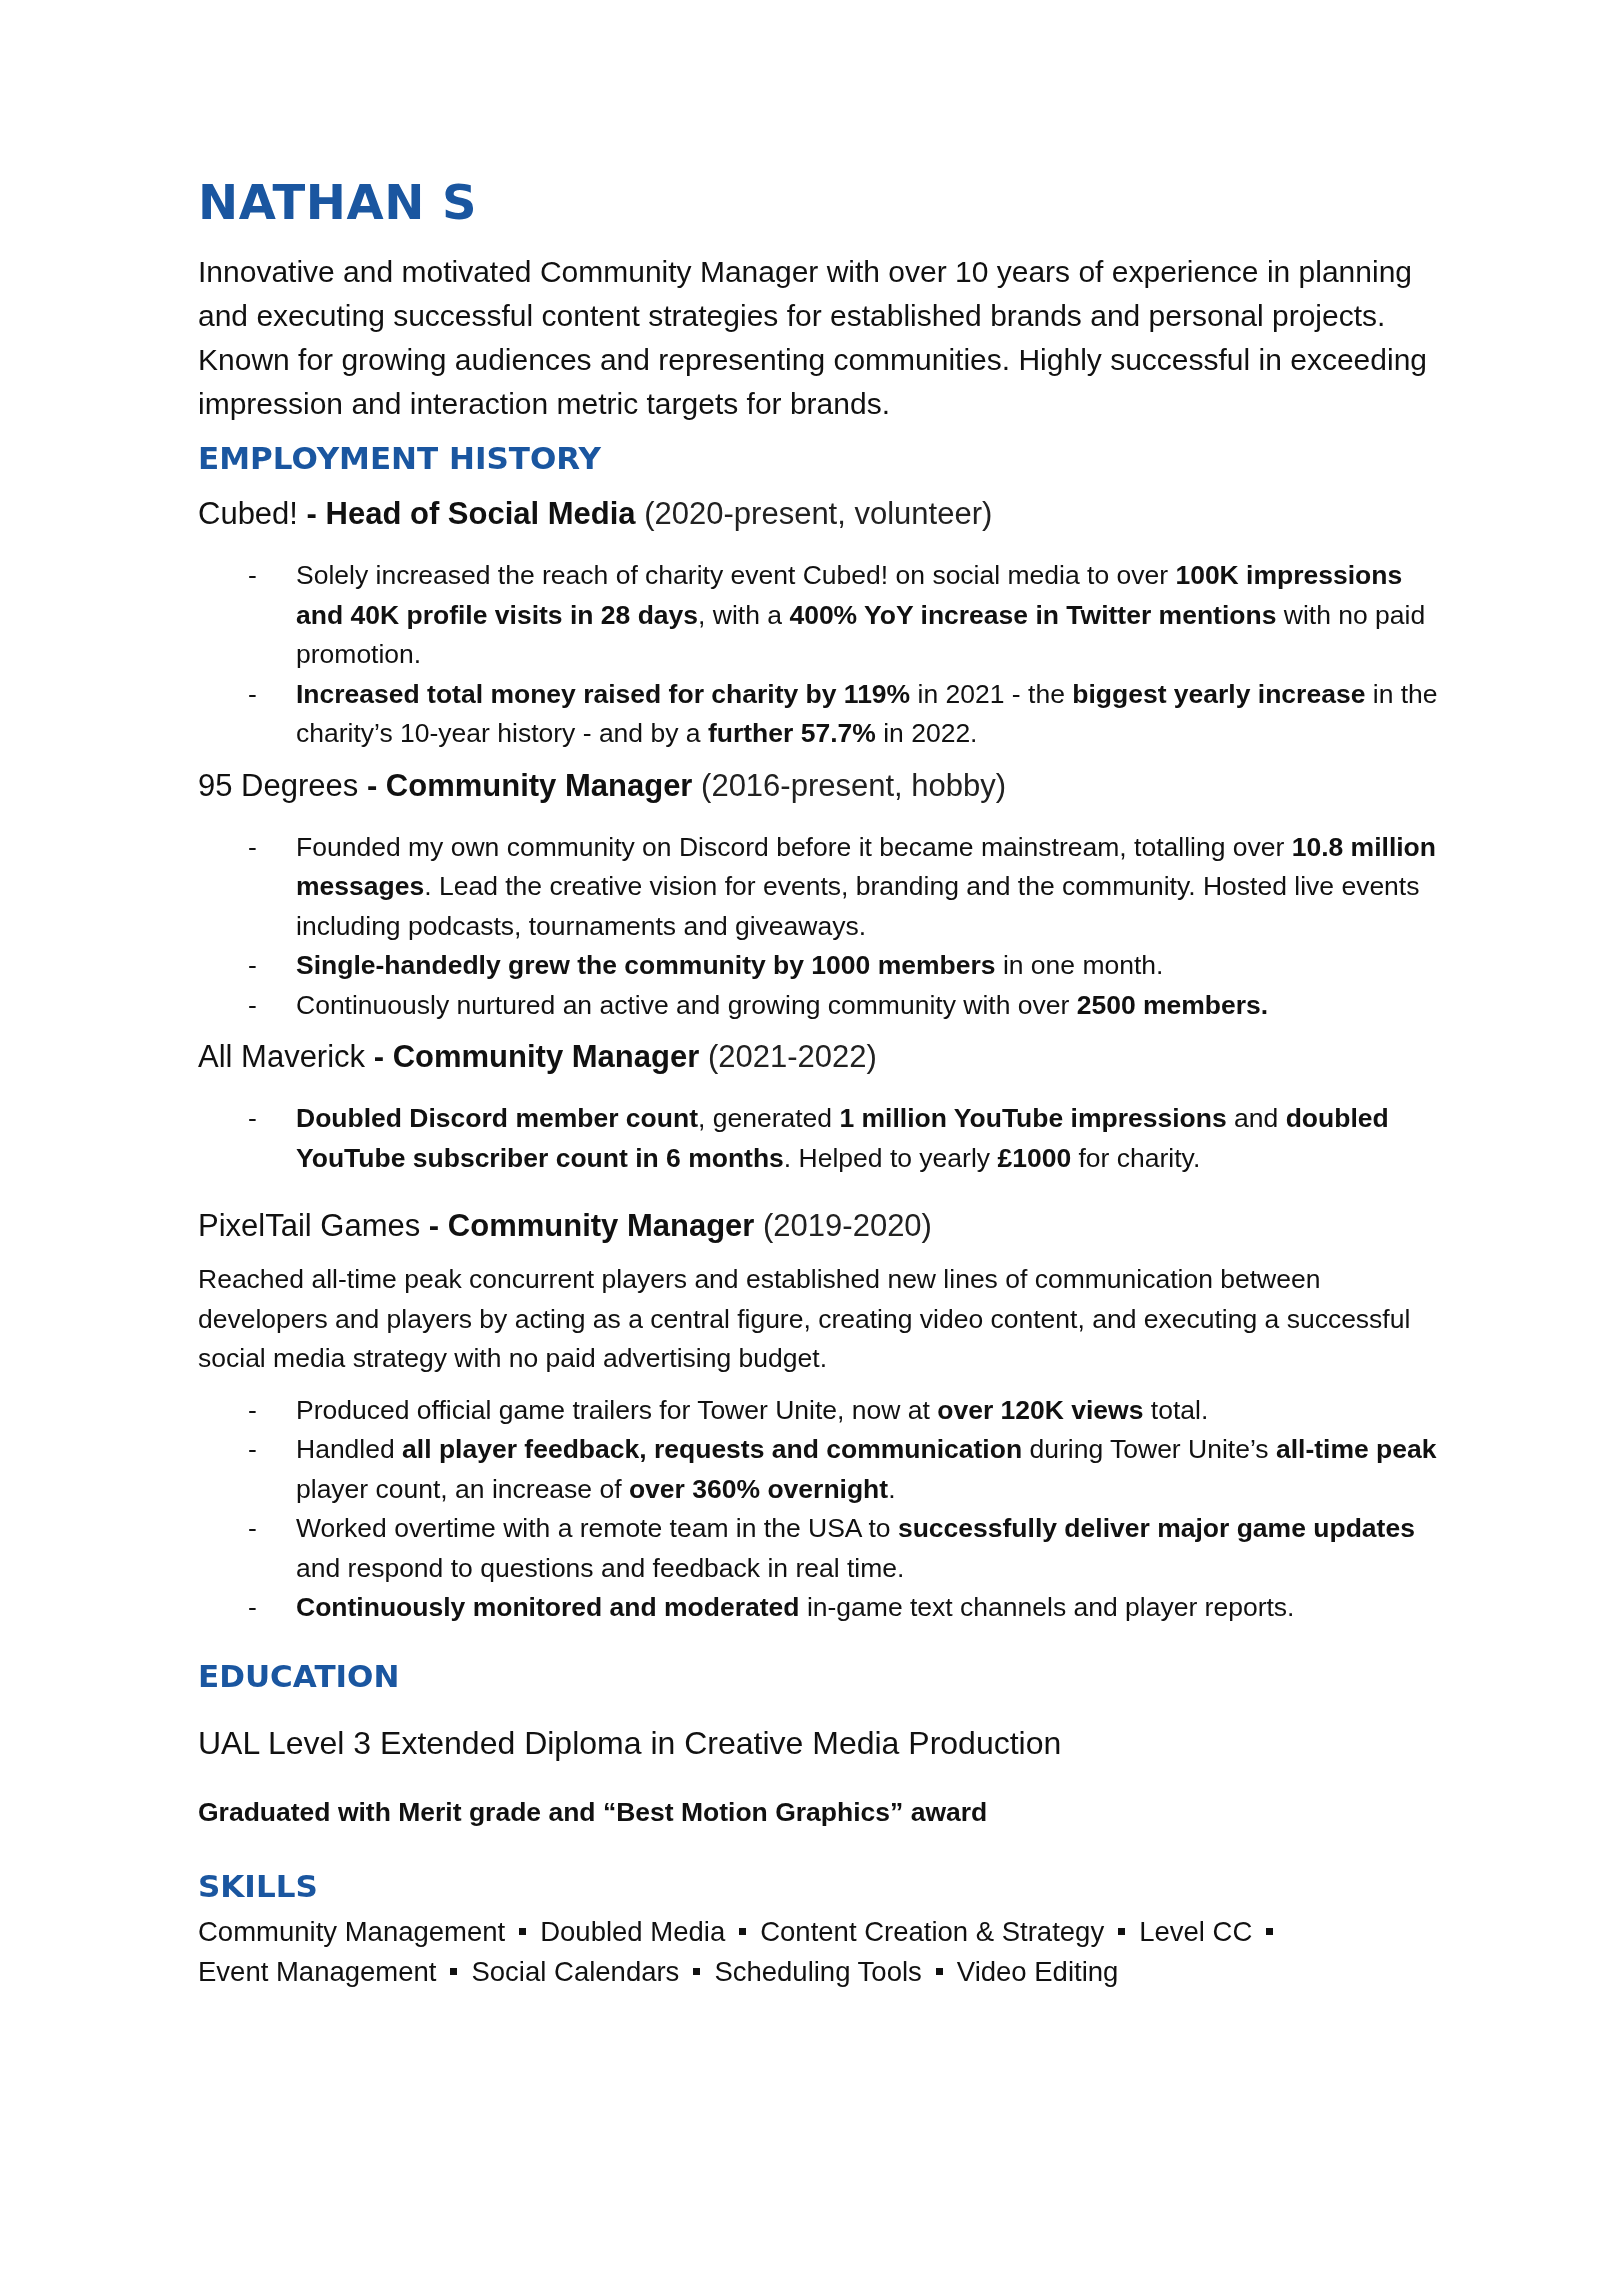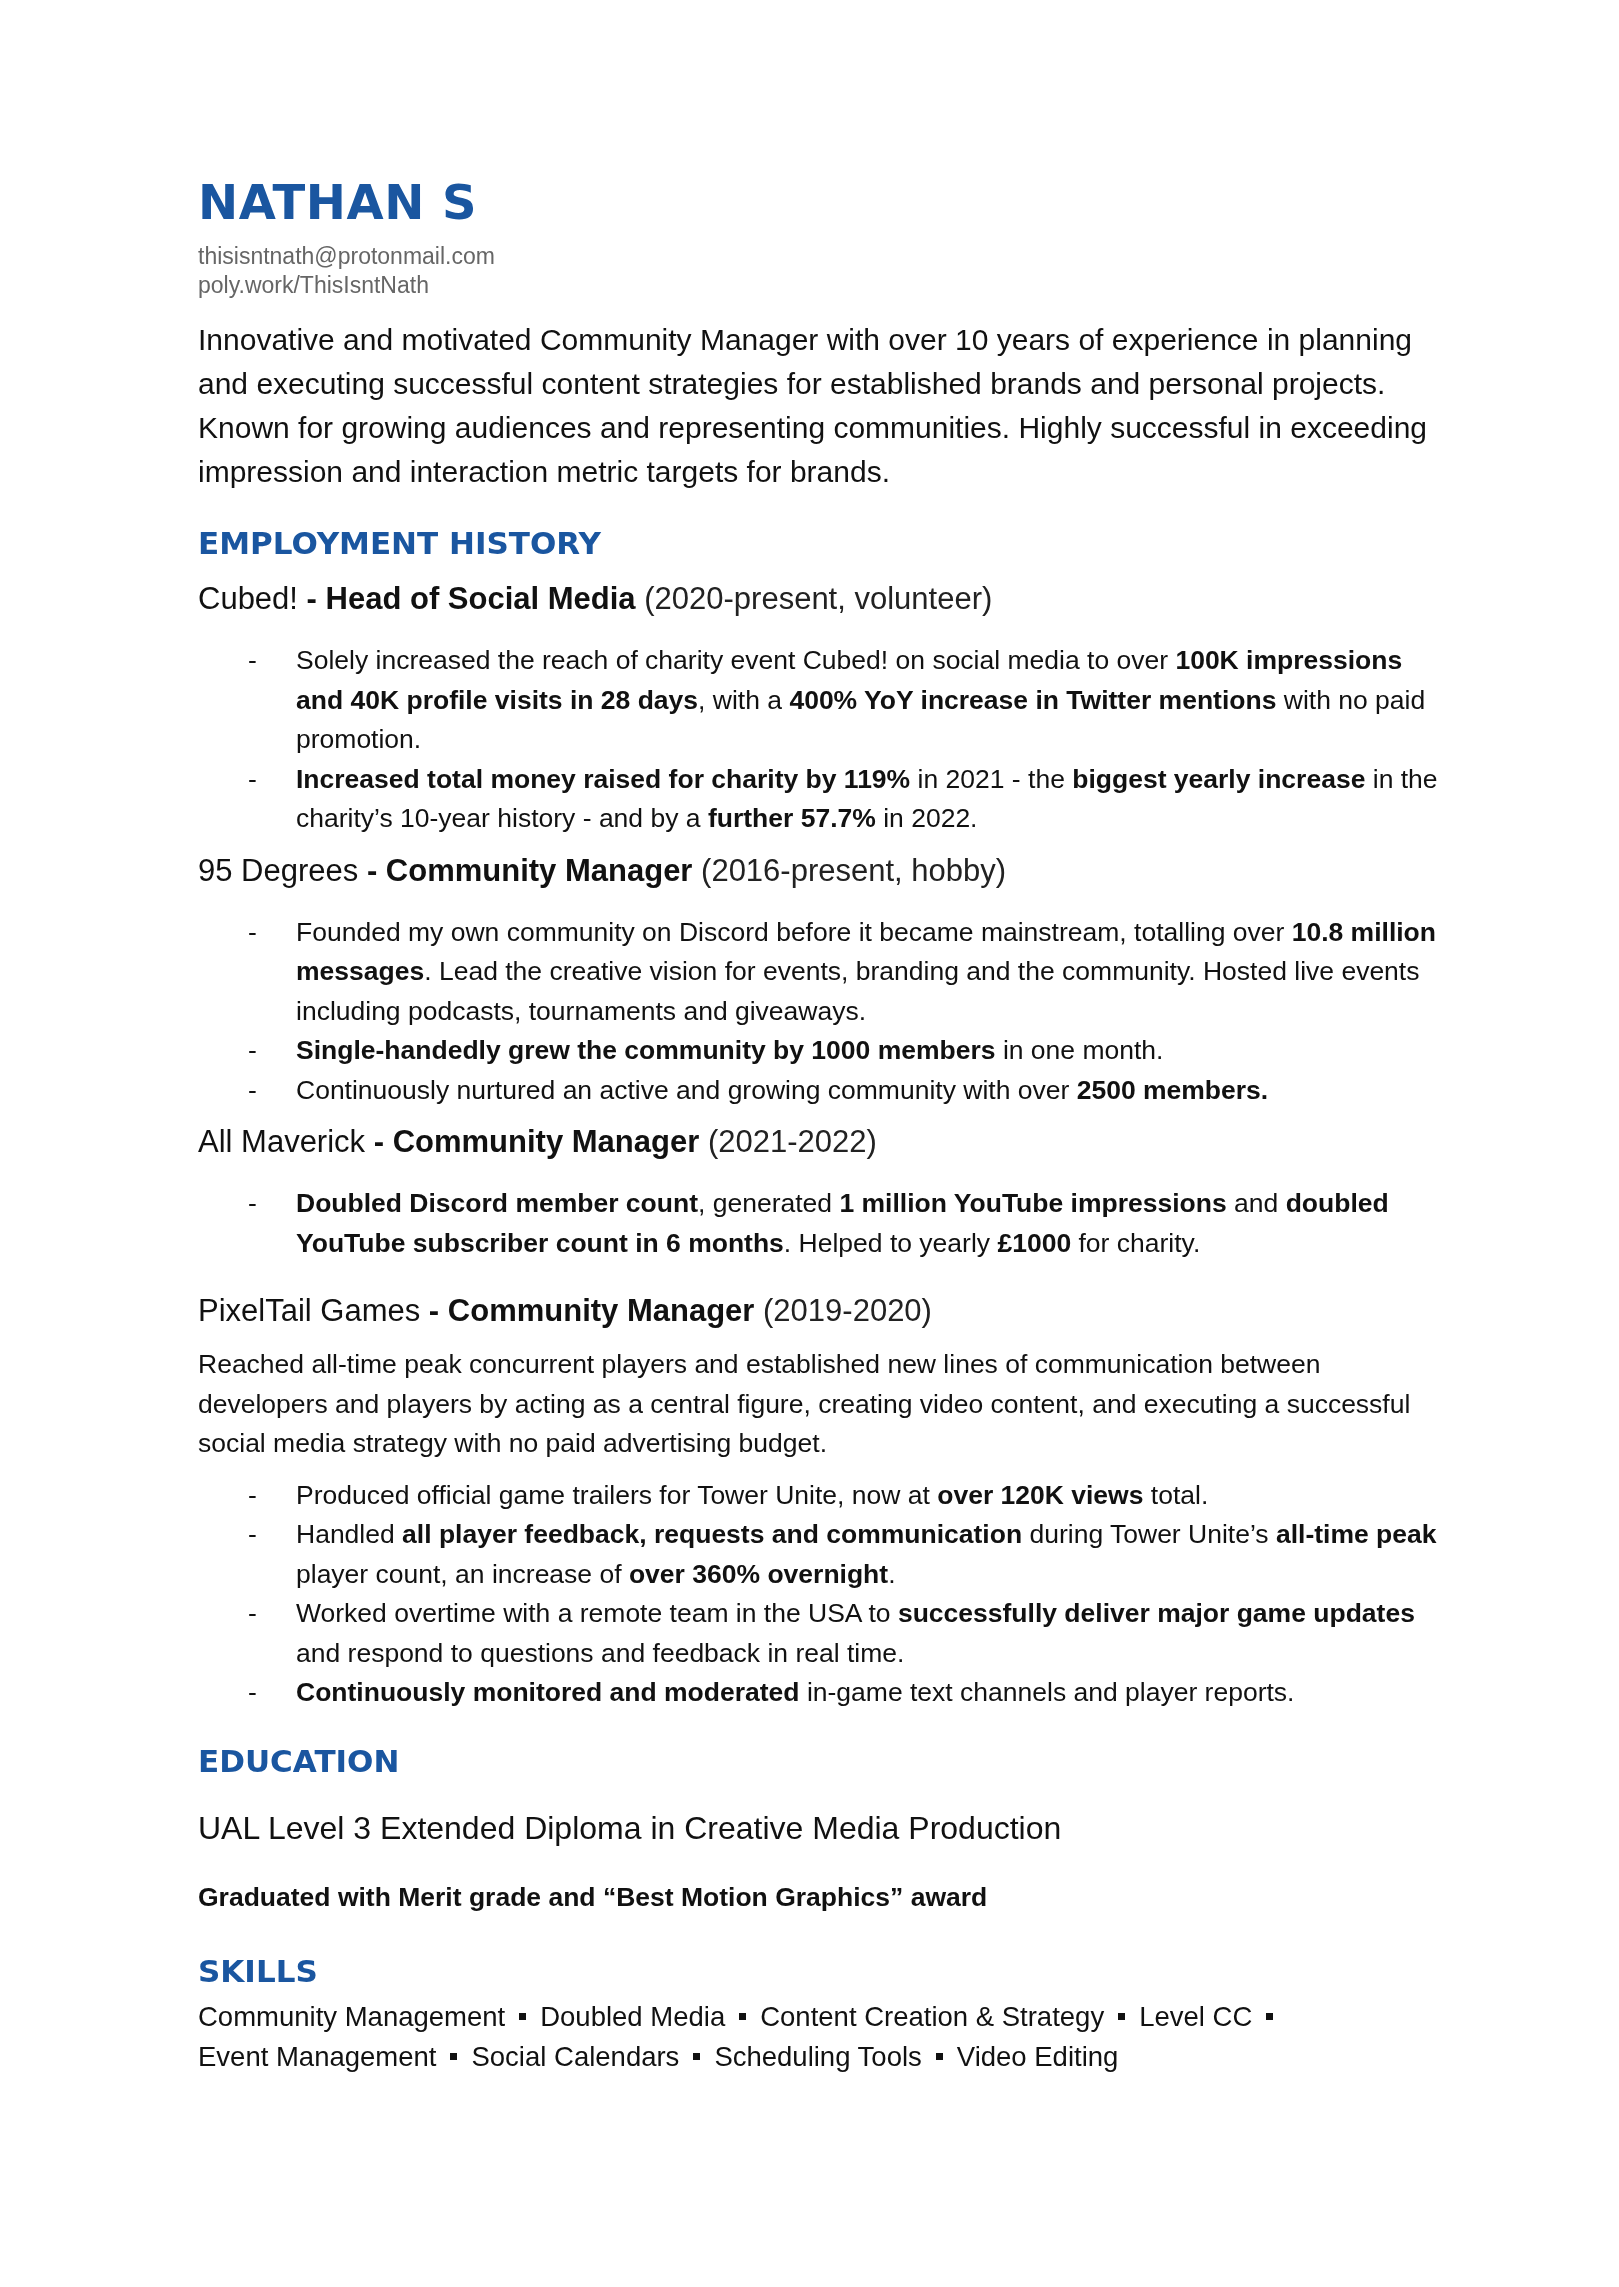--- a/index.html
+++ b/index.html
@@ -2,45 +2,41 @@
 <html><head>
 <meta charset="utf-8">
 <style>
   * { box-sizing: border-box; margin: 0; padding: 0; }
   html, body { width: 1619px; height: 2287px; background: #ffffff; }
   body { font-family: "Liberation Sans", "DejaVu Sans", sans-serif; color: #111111; position: relative; overflow: hidden; }
   .page { position: absolute; left: 198px; top: 160px; width: 1240px; }
   .name { font-family: "DejaVu Sans", sans-serif; font-weight: bold; color: #1a56a0; font-size: 48px; line-height: 60px; letter-spacing: 0.5px; margin-top: 12px; }
   .contact { color: #666666; font-size: 23px; line-height: 29px; margin-top: 10px; }
   .summary { font-size: 30px; line-height: 44px; margin-top: 18px; color: #111; }
-  .section-title { font-family: "DejaVu Sans", sans-serif; font-weight: bold; color: #1a56a0; font-size: 31px; line-height: 40px; margin-top: 29px; }
+  .section-title { font-family: "DejaVu Sans", sans-serif; font-weight: bold; color: #1a56a0; font-size: 31px; line-height: 40px; margin-top: 12px; }
   .job-title { font-size: 31px; line-height: 40px; margin-top: 14px; }
   .job-title .company { font-weight: normal; }
   .job-title .role { font-weight: bold; }
   .job-title .period { font-weight: normal; color: #222; }
   ul.bullets { list-style: none; margin-top: 16px; }
   ul.bullets li { position: relative; padding-left: 98px; font-size: 26.5px; line-height: 39.5px; }
   ul.bullets li .dash { position: absolute; left: 50px; top: 0; }
   b { font-weight: bold; }
   .para { font-size: 26.5px; line-height: 39.5px; margin-top: 14px; }
   .edu-title { font-size: 32px; line-height: 42px; margin-top: 26px; font-weight: normal; }
   .edu-note { font-size: 26.5px; line-height: 40px; margin-top: 28px; font-weight: bold; }
   .skills { font-size: 27.5px; line-height: 40px; margin-top: 6px; }
   .skills .sep { display: inline-block; width: 7px; height: 7px; background: #111; vertical-align: middle; margin: 0 14px 4px 14px; }
 </style>
 </head>
 <body>
 
 <div class="page">
 
   <h1 class="name">NATHAN S</h1>
-  <div class="contact">
-    <div>thisisntnath@protonmail.com</div>
-    <div>poly.work/ThisIsntNath</div>
-  </div>
 
   <p class="summary">Innovative and motivated Community Manager with over 10 years of experience in planning and executing successful content strategies for established brands and personal projects. Known for growing audiences and representing communities. Highly successful in exceeding impression and interaction metric targets for brands.</p>
 
   <h2 class="section-title">EMPLOYMENT HISTORY</h2>
 
   <div id="jobs">
 
     <div class="job">
       <div class="job-title" style="margin-top:16px">
         <span class="company">Cubed!</span><span class="role"> - </span><span class="role">Head of Social Media</span><span class="period"> (2020-present, volunteer)</span>

